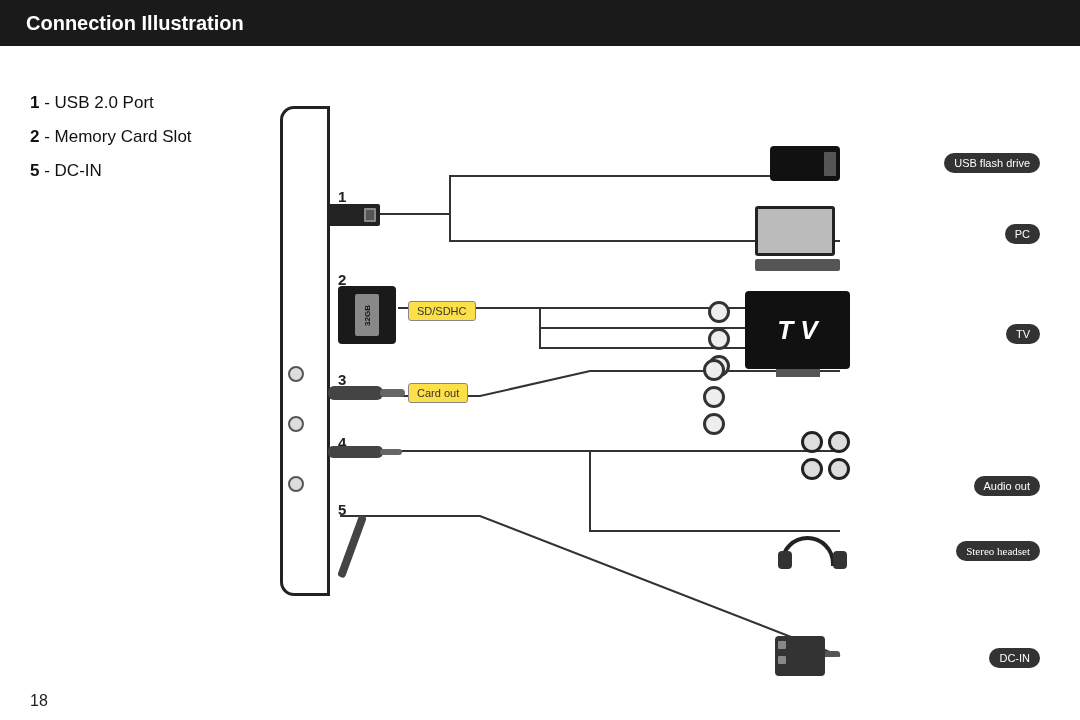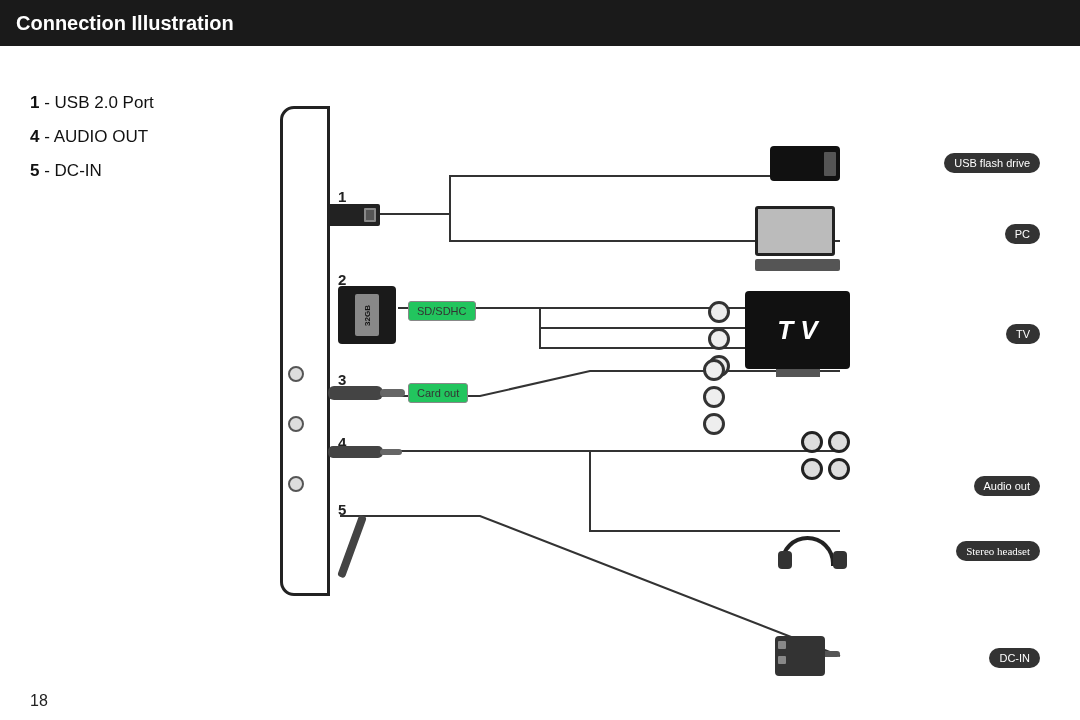--- a/index.html
+++ b/index.html
@@ -8,21 +8,21 @@
       height: 720px;
       background: #ffffff;
       font-family: Arial, sans-serif;
       overflow: hidden;
       position: relative;
     }
 
     .header {
       background: #1a1a1a;
       color: #ffffff;
-      padding: 10px 16px;
+      padding: 10px 26px;
       font-size: 20px;
       font-weight: bold;
       height: 46px;
       display: flex;
       align-items: center;
     }
 
     .content {
       display: flex;
       flex-direction: row;
@@ -89,21 +89,21 @@
     }
 
     
     .connector-label {
       position: absolute;
       border: 1.5px solid #888;
       padding: 3px 8px;
       border-radius: 3px;
       font-size: 11px;
       color: #333;
-      background: #22c55e;
+      background: #fde047;
     }
 
     
     .page-num {
       position: absolute;
       bottom: 10px;
       left: 30px;
       font-size: 16px;
       color: #222;
     }
@@ -136,21 +136,21 @@
 <body>
 
 <div class="header">
   <span>Connection Illustration</span>
 </div>
 
 <div class="content">
 
   <div class="labels">
     <p><strong>1</strong> - USB 2.0 Port</p>
-    <p><strong>4</strong> - AUDIO OUT</p>
+    <p><strong>2</strong> - Memory Card Slot</p>
     <p><strong>5</strong> - DC-IN</p>
   </div>
 
   <div class="diagram-area">
 
     <svg class="connections">
 
       <polyline class="cable-line" points="90,138 200,138 200,100 590,100"></polyline>
       <polyline class="cable-line" points="200,138 200,165 590,165"></polyline>
 

